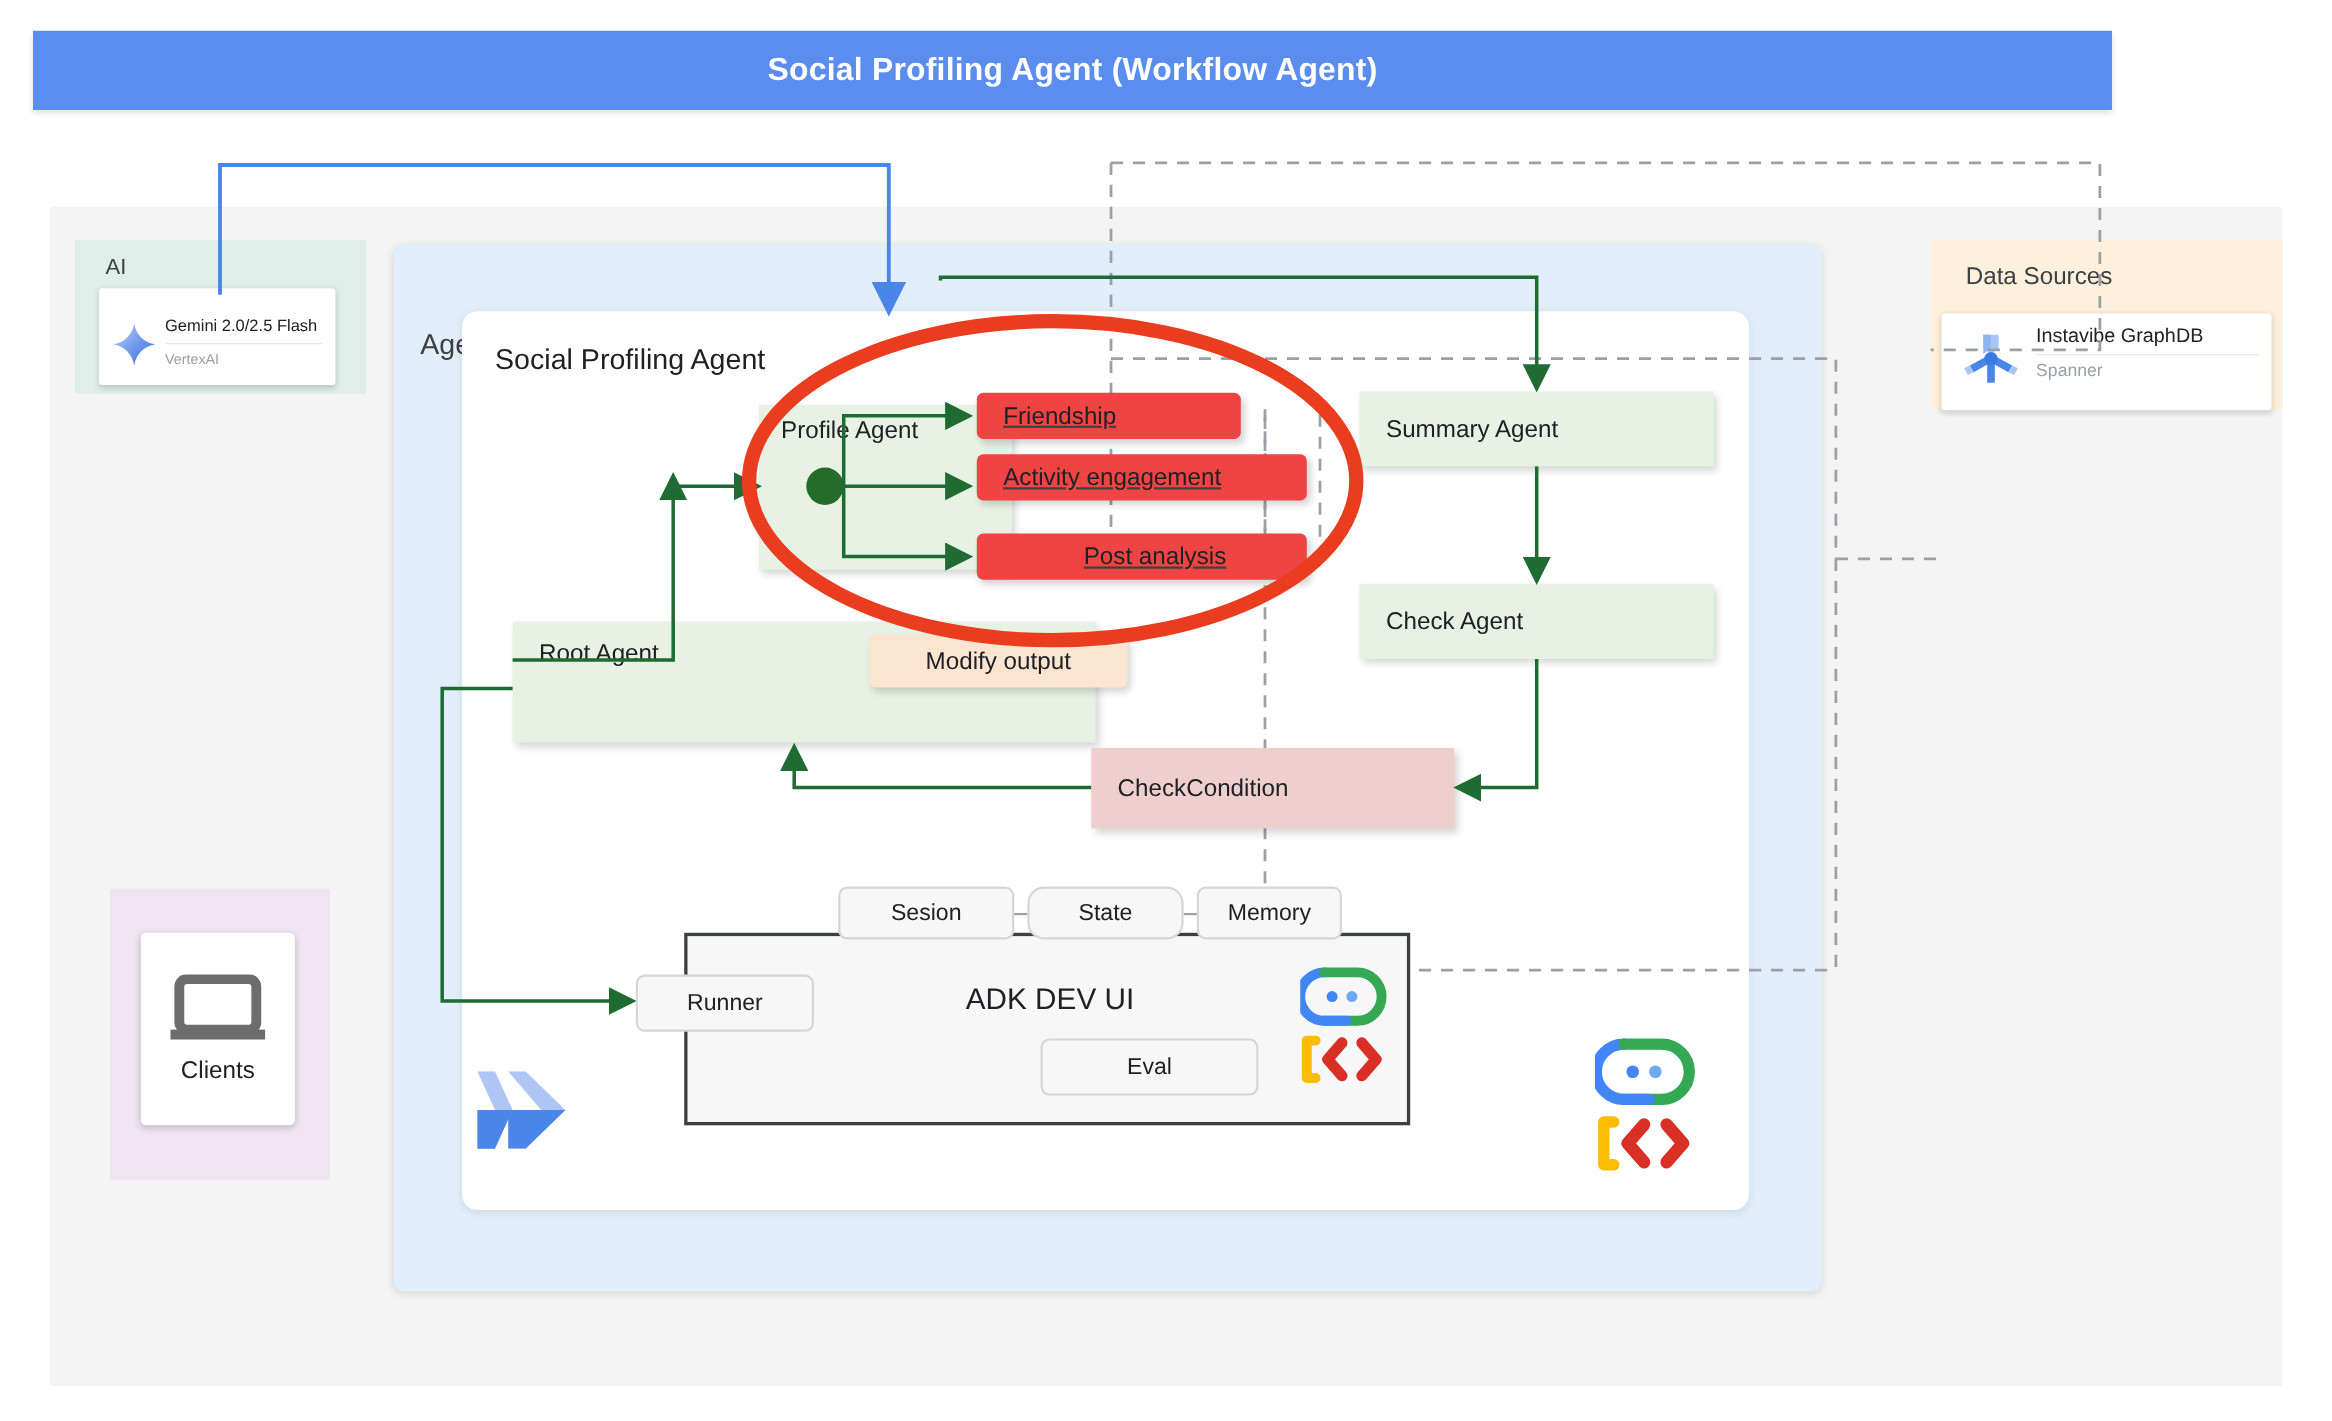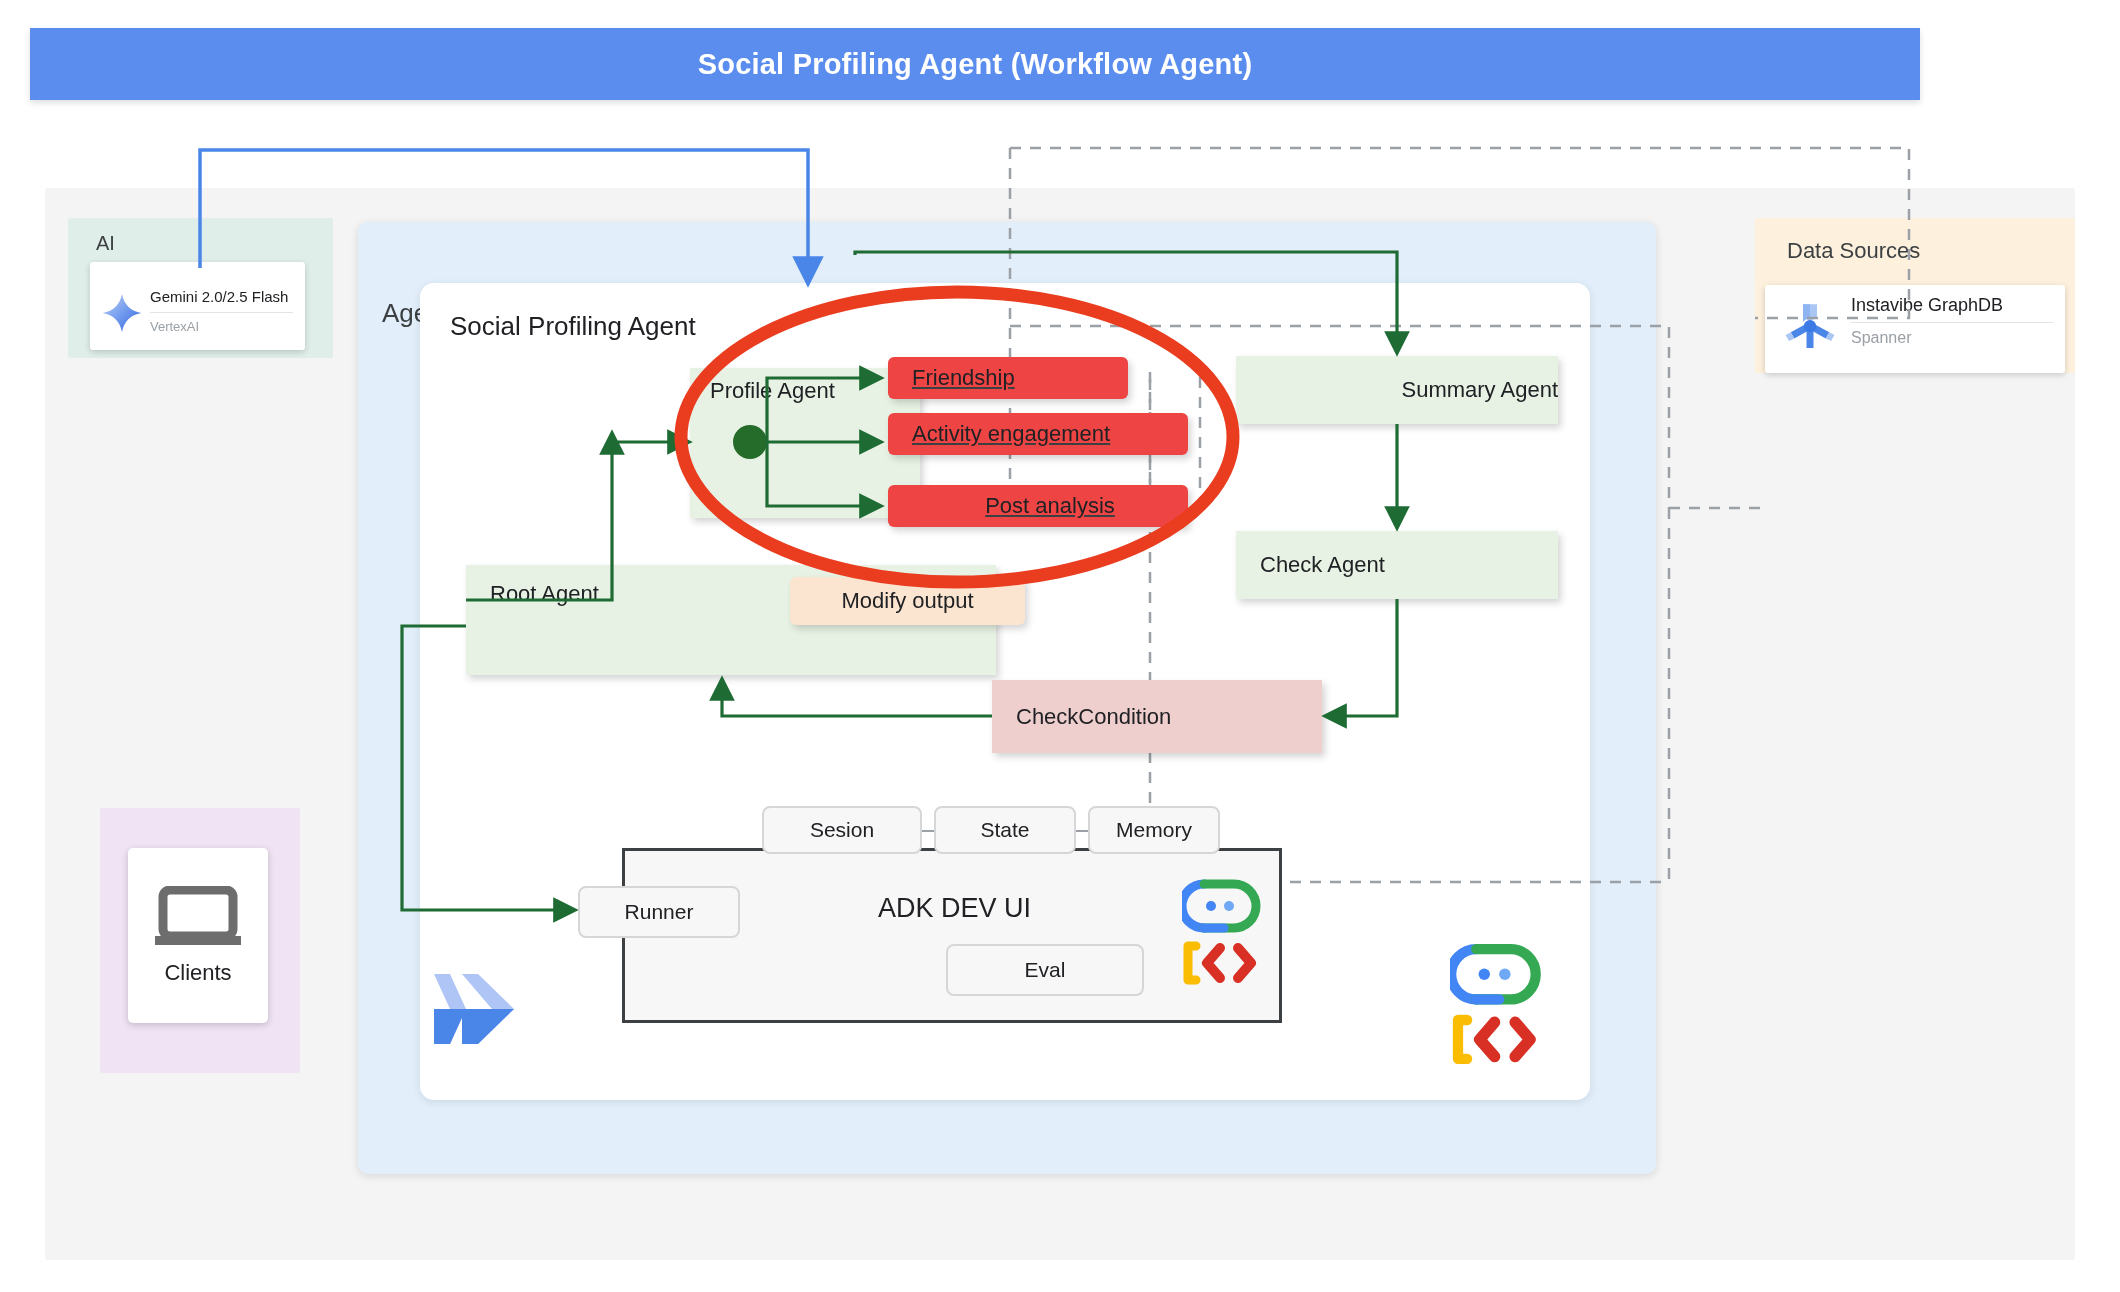--- a/index.html
+++ b/index.html
@@ -114,21 +114,21 @@
   #profile-agent-label{
     position:absolute;left:710px;top:378px;font-size:22px;color:#202124;z-index:6;
   }
   #profile-agent-dot{
     left:733px;top:425px;width:34px;height:34px;border-radius:50%;background:#256b2a;z-index:6;
   }
   #node-friendship{left:888px;top:357px;width:240px;height:42px;}
   #node-activity{left:888px;top:413px;width:300px;height:42px;}
   #node-post{left:888px;top:485px;width:300px;height:42px;}
 
-  #node-summary{left:1236px;top:356px;width:322px;height:68px;justify-content:flex-end;}
+  #node-summary{left:1236px;top:356px;width:322px;height:68px;}
   #node-check{left:1236px;top:531px;width:322px;height:68px;}
   #node-root{left:466px;top:565px;width:530px;height:110px;}
   #node-modify{left:790px;top:577px;width:235px;height:48px;}
   #node-checkcondition{left:992px;top:680px;width:330px;height:73px;}
 
   
   #adk-panel{
     left:622px;top:848px;width:660px;height:175px;
     background:#f7f7f7;border:3px solid #3c4043;
   }
@@ -315,21 +315,21 @@
 
 <div class="abs" id="adk-panel" style="z-index:4;"></div>
 <span class="abs" id="adk-title">ADK DEV UI</span>
 
 <div class="abs pill-connector" id="conn-ses-state" style="z-index:5;"></div>
 <div class="abs pill-connector" id="conn-state-mem" style="z-index:5;"></div>
 
 <div class="abs pill" id="pill-session" style="z-index:6;">
   <span>Sesion</span>
 </div>
-<div class="abs pill" id="pill-state" style="z-index:6;">
+<div class="abs pill" id="pill-state" style="z-index:6;border-radius:15px;">
   <span>State</span>
 </div>
 <div class="abs pill" id="pill-memory" style="z-index:6;">
   <span>Memory</span>
 </div>
 <div class="abs pill" id="pill-runner" style="z-index:6;">
   <span>Runner</span>
 </div>
 <div class="abs pill" id="pill-eval" style="z-index:6;">
   <span>Eval</span>

